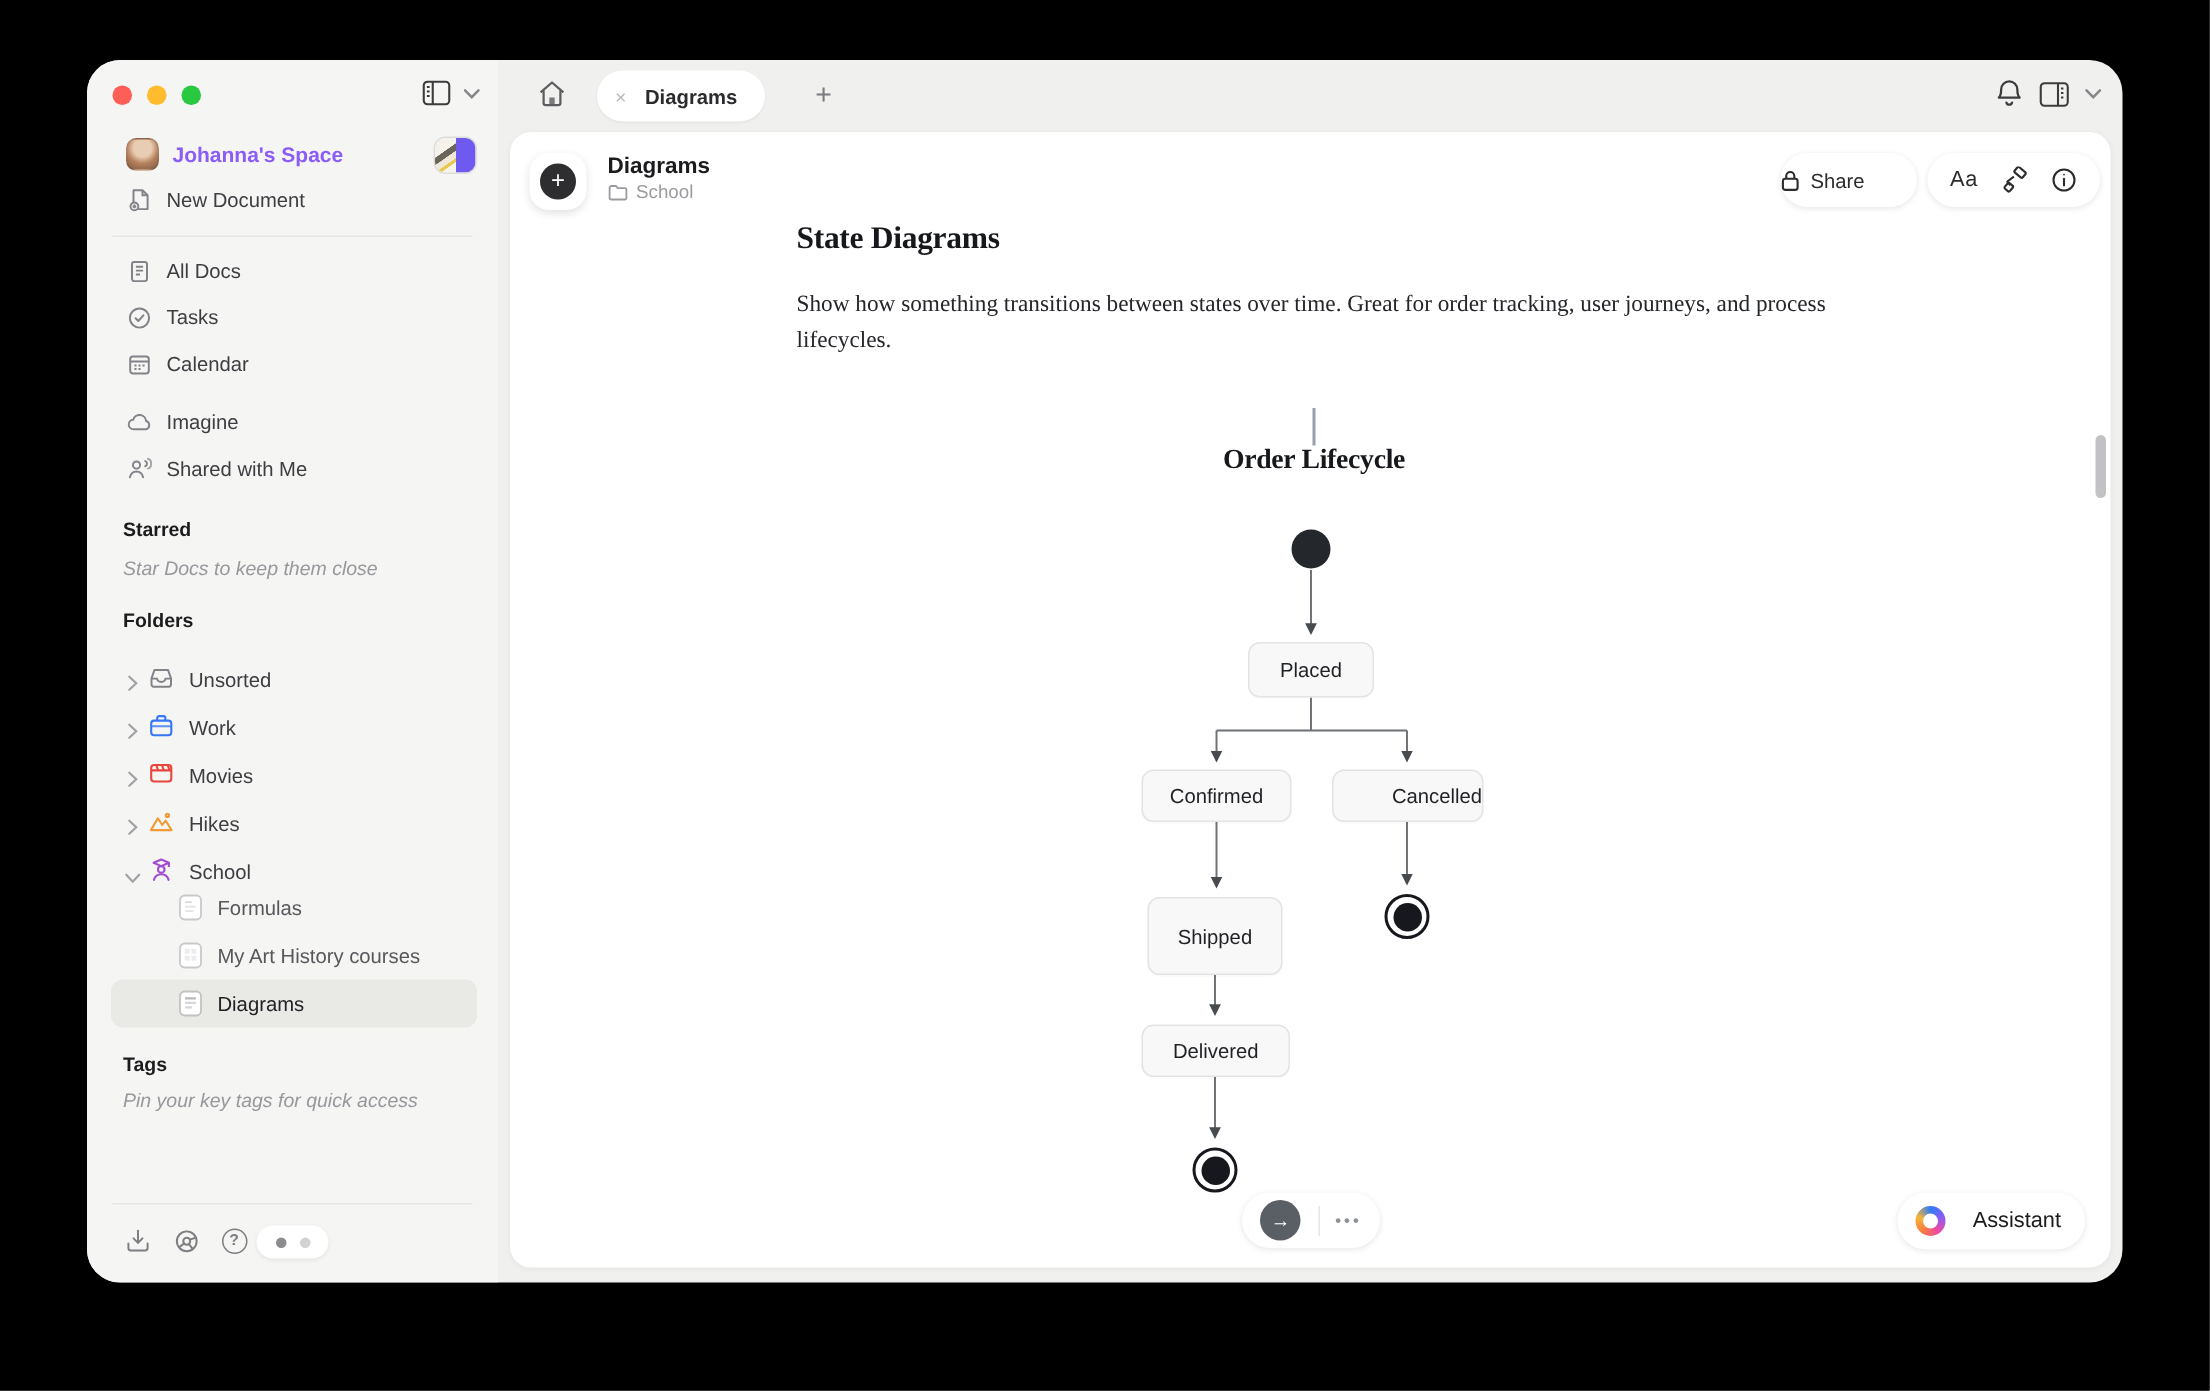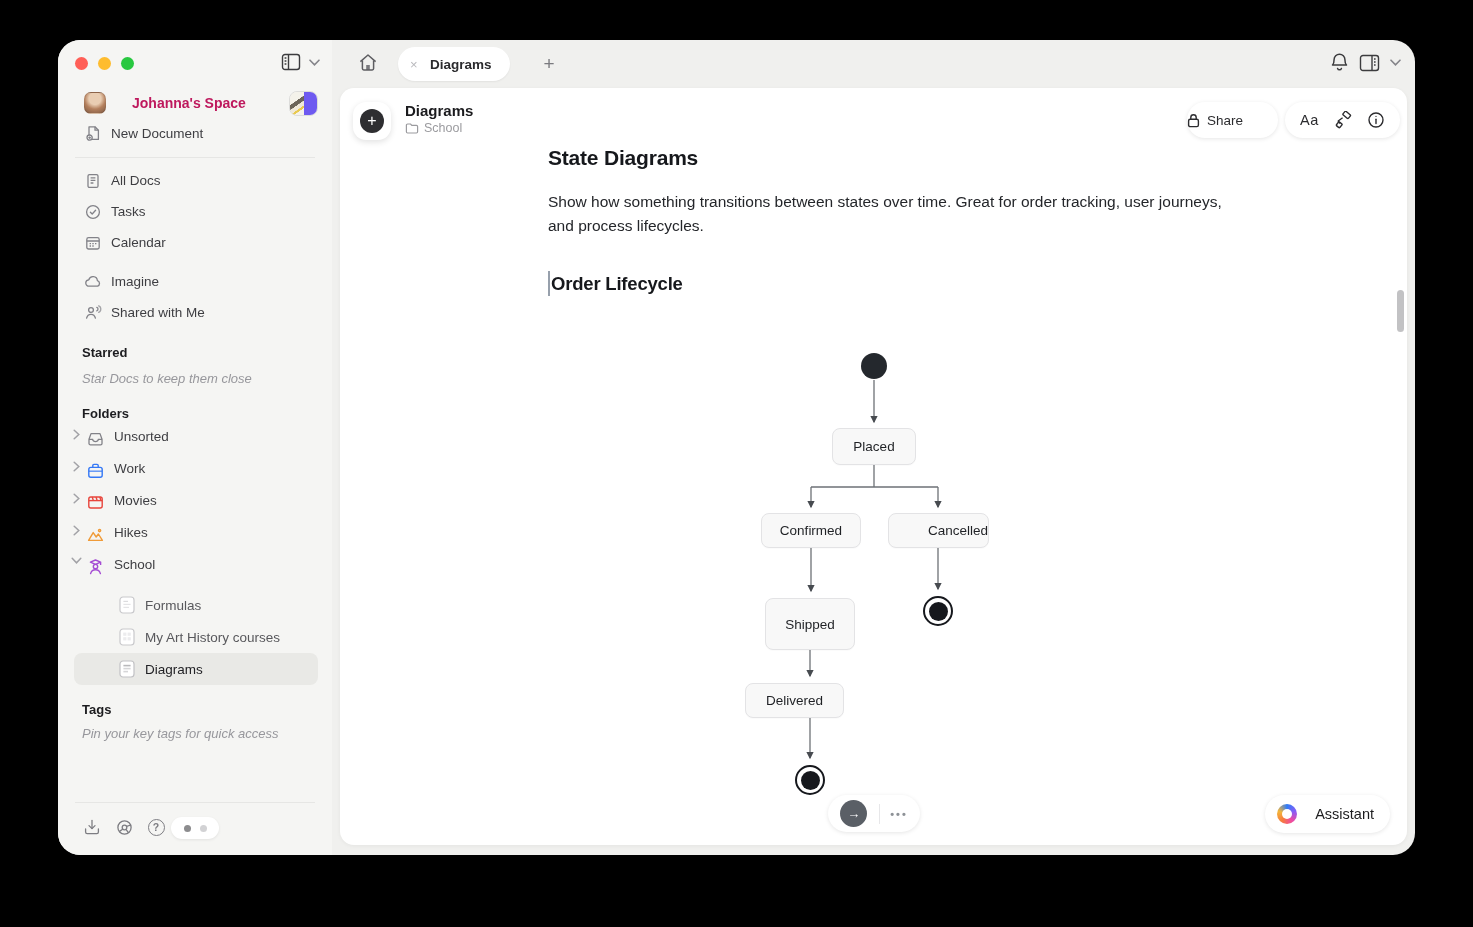--- a/index.html
+++ b/index.html
@@ -14,34 +14,34 @@
   .sidebar { position:absolute; left:0; top:0; width:274px; height:815px; background:#f5f5f3; }
   .titlebar { position:relative; height:46px; }
   .lights { position:absolute; left:17px; top:17px; display:flex; gap:10px; }
   .light { width:13px; height:13px; border-radius:50%; }
   .light.red{ background:#ff5f57; } .light.yellow{ background:#febc2e; } .light.green{ background:#28c840; }
   .tb-right { position:absolute; right:12px; top:13px; display:flex; align-items:center; gap:8px; color:#3c3c3e; }
 
   .ws-row { display:flex; align-items:center; padding:0 14px 0 26px; height:30px; margin-top:2px; }
   .avatar { width:22px; height:22px; border-radius:7px; flex:0 0 auto;
     background:radial-gradient(circle at 50% 28%, #e9cdb2 0 34%, #b4805d 60%, #7e5a43 100%); border:1px solid rgba(0,0,0,.08); }
-  .ws-name { margin-left:26px; font-size:14px; font-weight:700; color:#be185d; flex:1 1 auto; }
+  .ws-name { margin-left:9px; font-size:14px; font-weight:700; color:#8b5cf6; flex:1 1 auto; }
   .space-pill { width:29px; height:25px; border-radius:8px; overflow:hidden; display:flex; border:1px solid rgba(0,0,0,.1); }
   .space-pill .seg1 { width:15px; background:linear-gradient(145deg,#f4f2ea 0 40%,#6b6458 41% 55%,#efe8d8 56% 70%,#e8c94f 71% 78%,#f5f2ea 79%); }
   .space-pill .seg2 { width:14px; background:#6e5af0; }
 
   .srow { display:flex; align-items:center; height:31px; padding-left:26px; color:#3e3e42; font-size:13.5px; }
   .srow .ic { width:18px; height:18px; display:flex; align-items:center; justify-content:center; color:#828288; flex:0 0 auto; }
   .srow .lbl { margin-left:9px; }
   .side-divider { height:1px; background:#e6e6e4; margin:8px 17px 7px 17px; }
 
   .sec-head { font-size:13px; font-weight:700; color:#1c1c1f; margin:17px 0 0 24px; }
   .sec-hint { font-size:13px; font-style:italic; color:#97979c; margin:11px 0 0 24px; }
 
-  .frow { display:flex; align-items:flex-start; height:32px; padding-left:12px; font-size:13.5px; color:#3e3e42; }
+  .frow { display:flex; align-items:flex-end; height:32px; padding-left:24px; font-size:13.5px; color:#3e3e42; }
   .frow .chev { width:12px; color:#a2a2a6; font-size:10px; display:flex; justify-content:center; }
   .frow .fic { width:19px; height:19px; margin-left:4px; display:flex; align-items:center; justify-content:center; }
   .frow .lbl { margin-left:9px; }
   .crow { display:flex; align-items:center; height:32px; padding-left:60px; font-size:13.5px; color:#58585c; }
   .crow .pic { width:17px; height:19px; display:flex; align-items:center; justify-content:center; }
   .crow .lbl { margin-left:10px; }
   .crow.selected { background:#e9e9e6; border-radius:8px; margin:0 14px 0 16px; padding-left:44px; color:#222226; font-weight:500; }
 
   .side-bottom { position:absolute; left:0; bottom:0; width:274px; }
   .sb-icons { display:flex; gap:12px; padding-left:24px; align-items:center; margin:14px 0 18px 0; color:#7d7d82; }
@@ -72,24 +72,24 @@
     display:flex; align-items:center; justify-content:center; line-height:1; padding-bottom:1px; }
   .doc-title { position:absolute; left:65px; top:14px; font-size:15px; font-weight:700; color:#1b1b1e; }
   .doc-crumb { position:absolute; left:65px; top:33px; display:flex; align-items:center; gap:5px; color:#9b9b9f; font-size:12.5px; }
 
   .pill { background:#fff; border-radius:18px; box-shadow:0 1px 4px rgba(0,0,0,.1); display:flex; align-items:center; }
   .share-pill { position:absolute; left:847px; top:14px; width:91px; height:36px; gap:7px;
     font-size:13.5px; color:#2c2c2f; font-weight:500; }
   .tools-pill { position:absolute; left:945px; top:14px; width:115px; height:36px; justify-content:space-evenly; color:#2c2c2f; }
   .aa { font-size:14.5px; font-weight:400; letter-spacing:.5px; }
 
-  .doc-content { position:absolute; left:208px; top:52px; width:690px; }
+  .doc-content { position:absolute; left:191px; top:52px; width:690px;font-family:Liberation Serif, serif; }
   .h1 { font-size:21px; font-weight:700; color:#16181c; letter-spacing:-.2px; margin-top:6px; }
   .para { margin-top:20px; font-size:15.5px; line-height:1.56; color:#24262a; }
-  .h2row { margin-top:33px; display:flex; align-items:center; }
+  .h2row { margin-top:33px; display:flex; align-items:center;flex-direction:column; }
   .caret { width:2px; height:25px; background:#97a0ac; margin-right:1px; }
   .h2 { font-size:18.5px; font-weight:700; color:#16181c; letter-spacing:-.2px; }
 
   
   .diagram { position:absolute; left:0; top:0; width:1067px; height:757px; pointer-events:none; }
   .edges { position:absolute; left:0; top:0; }
   .state-box { position:absolute; background:#f8f8f8; border:1px solid #e3e3e5; border-radius:8px;
     display:flex; align-items:center; justify-content:center; font-size:13.5px; color:#1f2125; box-shadow:0 1px 1px rgba(0,0,0,.02); pointer-events:auto; }
   .init-circle { position:absolute; width:26px; height:26px; border-radius:50%; background:#24282d; pointer-events:auto; }
   .end-circle { position:absolute; width:30px; height:30px; border-radius:50%; border:2px solid #16181d;
@@ -493,21 +493,21 @@
           </div>
           <div class="state-box" style="left:421px; top:425px; width:100px; height:35px;">
             <span>Confirmed</span>
           </div>
           <div class="state-box" style="left:548px; top:425px; width:101px; height:35px;justify-content:flex-end;">
             <span>Cancelled</span>
           </div>
           <div class="state-box" style="left:425px; top:510px; width:90px; height:52px;">
             <span>Shipped</span>
           </div>
-          <div class="state-box" style="left:405px; top:595px; width:99px; height:35px;align-items:center;">
+          <div class="state-box" style="left:421px; top:595px; width:99px; height:35px;align-items:center;">
             <span>Delivered</span>
           </div>
 
           <span class="end-circle" style="left:583px; top:508px;">
               <span class="inner"></span>
             </span>
           <span class="end-circle" style="left:455px; top:677px;">
               <span class="inner"></span>
             </span>
         </div>

